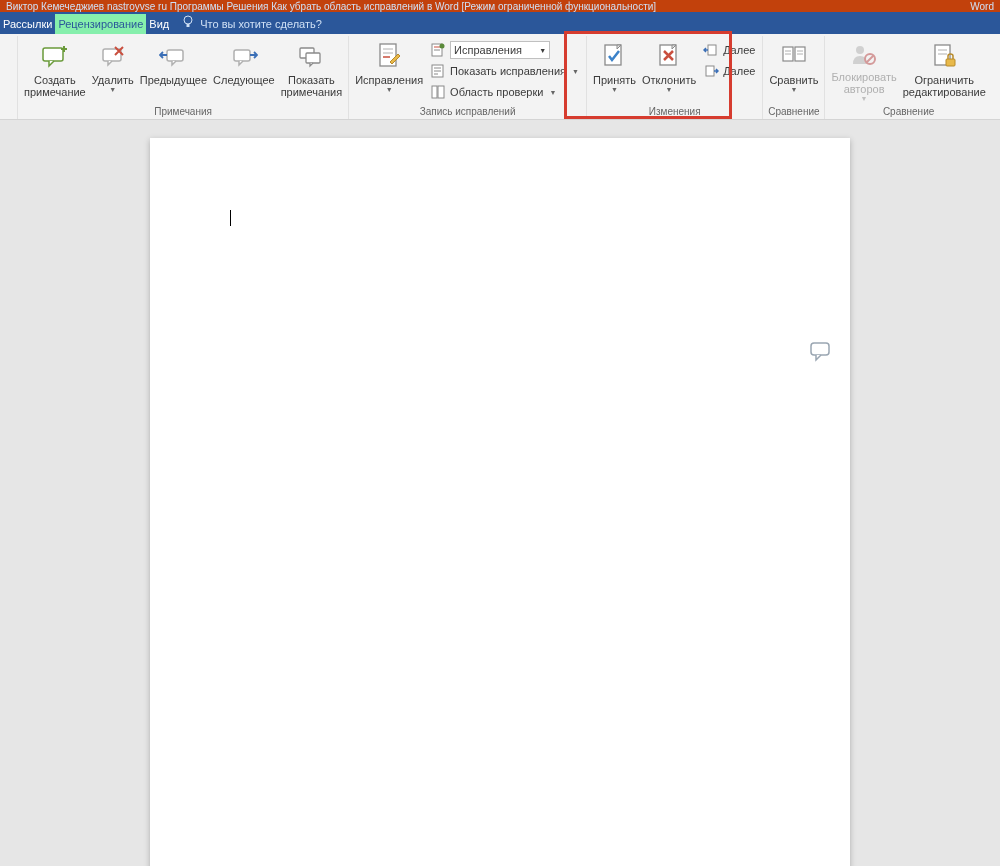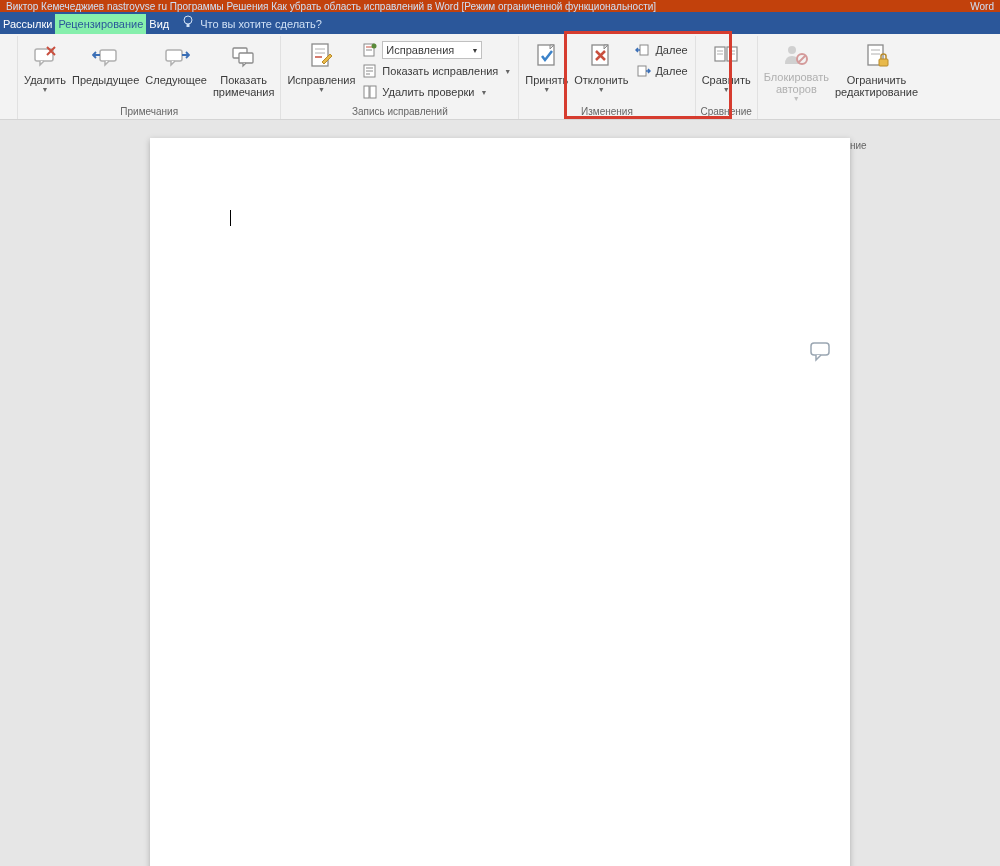--- a/index.html
+++ b/index.html
@@ -194,20 +194,31 @@
   <div class="group" style="min-width:18px; border-left:none;">
     <div class="group-content"></div>
     <div class="group-label"></div>
   </div>
 
   <div class="group">
     <div class="group-content">
       <div class="btn-large">
         <div class="icon-box">
           <svg width="28" height="24" viewBox="0 0 28 24">
+              <rect x="2" y="4" width="20" height="13" rx="2" fill="#fff" stroke="#6a9a3a" stroke-width="1.5"></rect>
+              <path d="M8 17 L8 22 L13 17" fill="#fff" stroke="#6a9a3a" stroke-width="1.5"></path>
+              <path d="M20 2 L26 2 M23 -1 L23 5" stroke="#6a9a3a" stroke-width="2" transform="translate(0,3)"></path>
+            </svg>
+        </div>
+        <div class="label" style="white-space:pre-line;">Создать
+примечание</div>
+      </div>
+      <div class="btn-large">
+        <div class="icon-box">
+          <svg width="28" height="24" viewBox="0 0 28 24">
               <rect x="4" y="5" width="18" height="12" rx="2" fill="#fff" stroke="#b0b0b0" stroke-width="1.5"></rect>
               <path d="M9 17 L9 21 L13 17" fill="#fff" stroke="#b0b0b0" stroke-width="1.5"></path>
               <path d="M16 3 L24 11 M24 3 L16 11" stroke="#c94f3e" stroke-width="2"></path>
             </svg>
         </div>
         <div class="label">Удалить</div>
         <div class="dd">▼</div>
       </div>
       <div class="btn-large">
         <div class="icon-box">
@@ -286,21 +297,21 @@
           <span>Показать исправления</span>
           <span class="dd">▼</span>
         </div>
         <div class="btn-small">
           <span>
             <svg class="icon-sm" viewBox="0 0 16 16">
                 <rect x="2" y="2" width="5" height="12" fill="#fff" stroke="#8a8a8a"></rect>
                 <rect x="8" y="2" width="6" height="12" fill="#fff" stroke="#8a8a8a"></rect>
               </svg>
           </span>
-          <span>Удалить проверки</span>
+          <span>Область проверки</span>
           <span class="dd">▼</span>
         </div>
       </div>
     </div>
     <div class="group-label">Запись исправлений</div>
   </div>
 
   <div class="group" style="position:relative;">
     <div class="group-content">
       <div class="btn-large">
@@ -362,21 +373,21 @@
               <line x1="17" y1="11" x2="23" y2="11" stroke="#b0b0b0"></line>
             </svg>
         </div>
         <div class="label">Сравнить</div>
         <div class="dd">▼</div>
       </div>
     </div>
     <div class="group-label">Сравнение</div>
   </div>
 
-  <div class="group" style="border-right:none;gap:34px;">
+  <div class="group" style="border-right:none;">
     <div class="group-content">
       <div class="btn-large disabled">
         <div class="icon-box">
           <svg width="28" height="26" viewBox="0 0 28 26">
               <circle cx="10" cy="8" r="4" fill="#d0d0d0"></circle>
               <path d="M3 22 Q3 14 10 14 Q17 14 17 22 Z" fill="#d0d0d0"></path>
               <circle cx="20" cy="17" r="5" fill="none" stroke="#d49a9a" stroke-width="2"></circle>
               <line x1="16.5" y1="20.5" x2="23.5" y2="13.5" stroke="#d49a9a" stroke-width="2"></line>
             </svg>
         </div>

